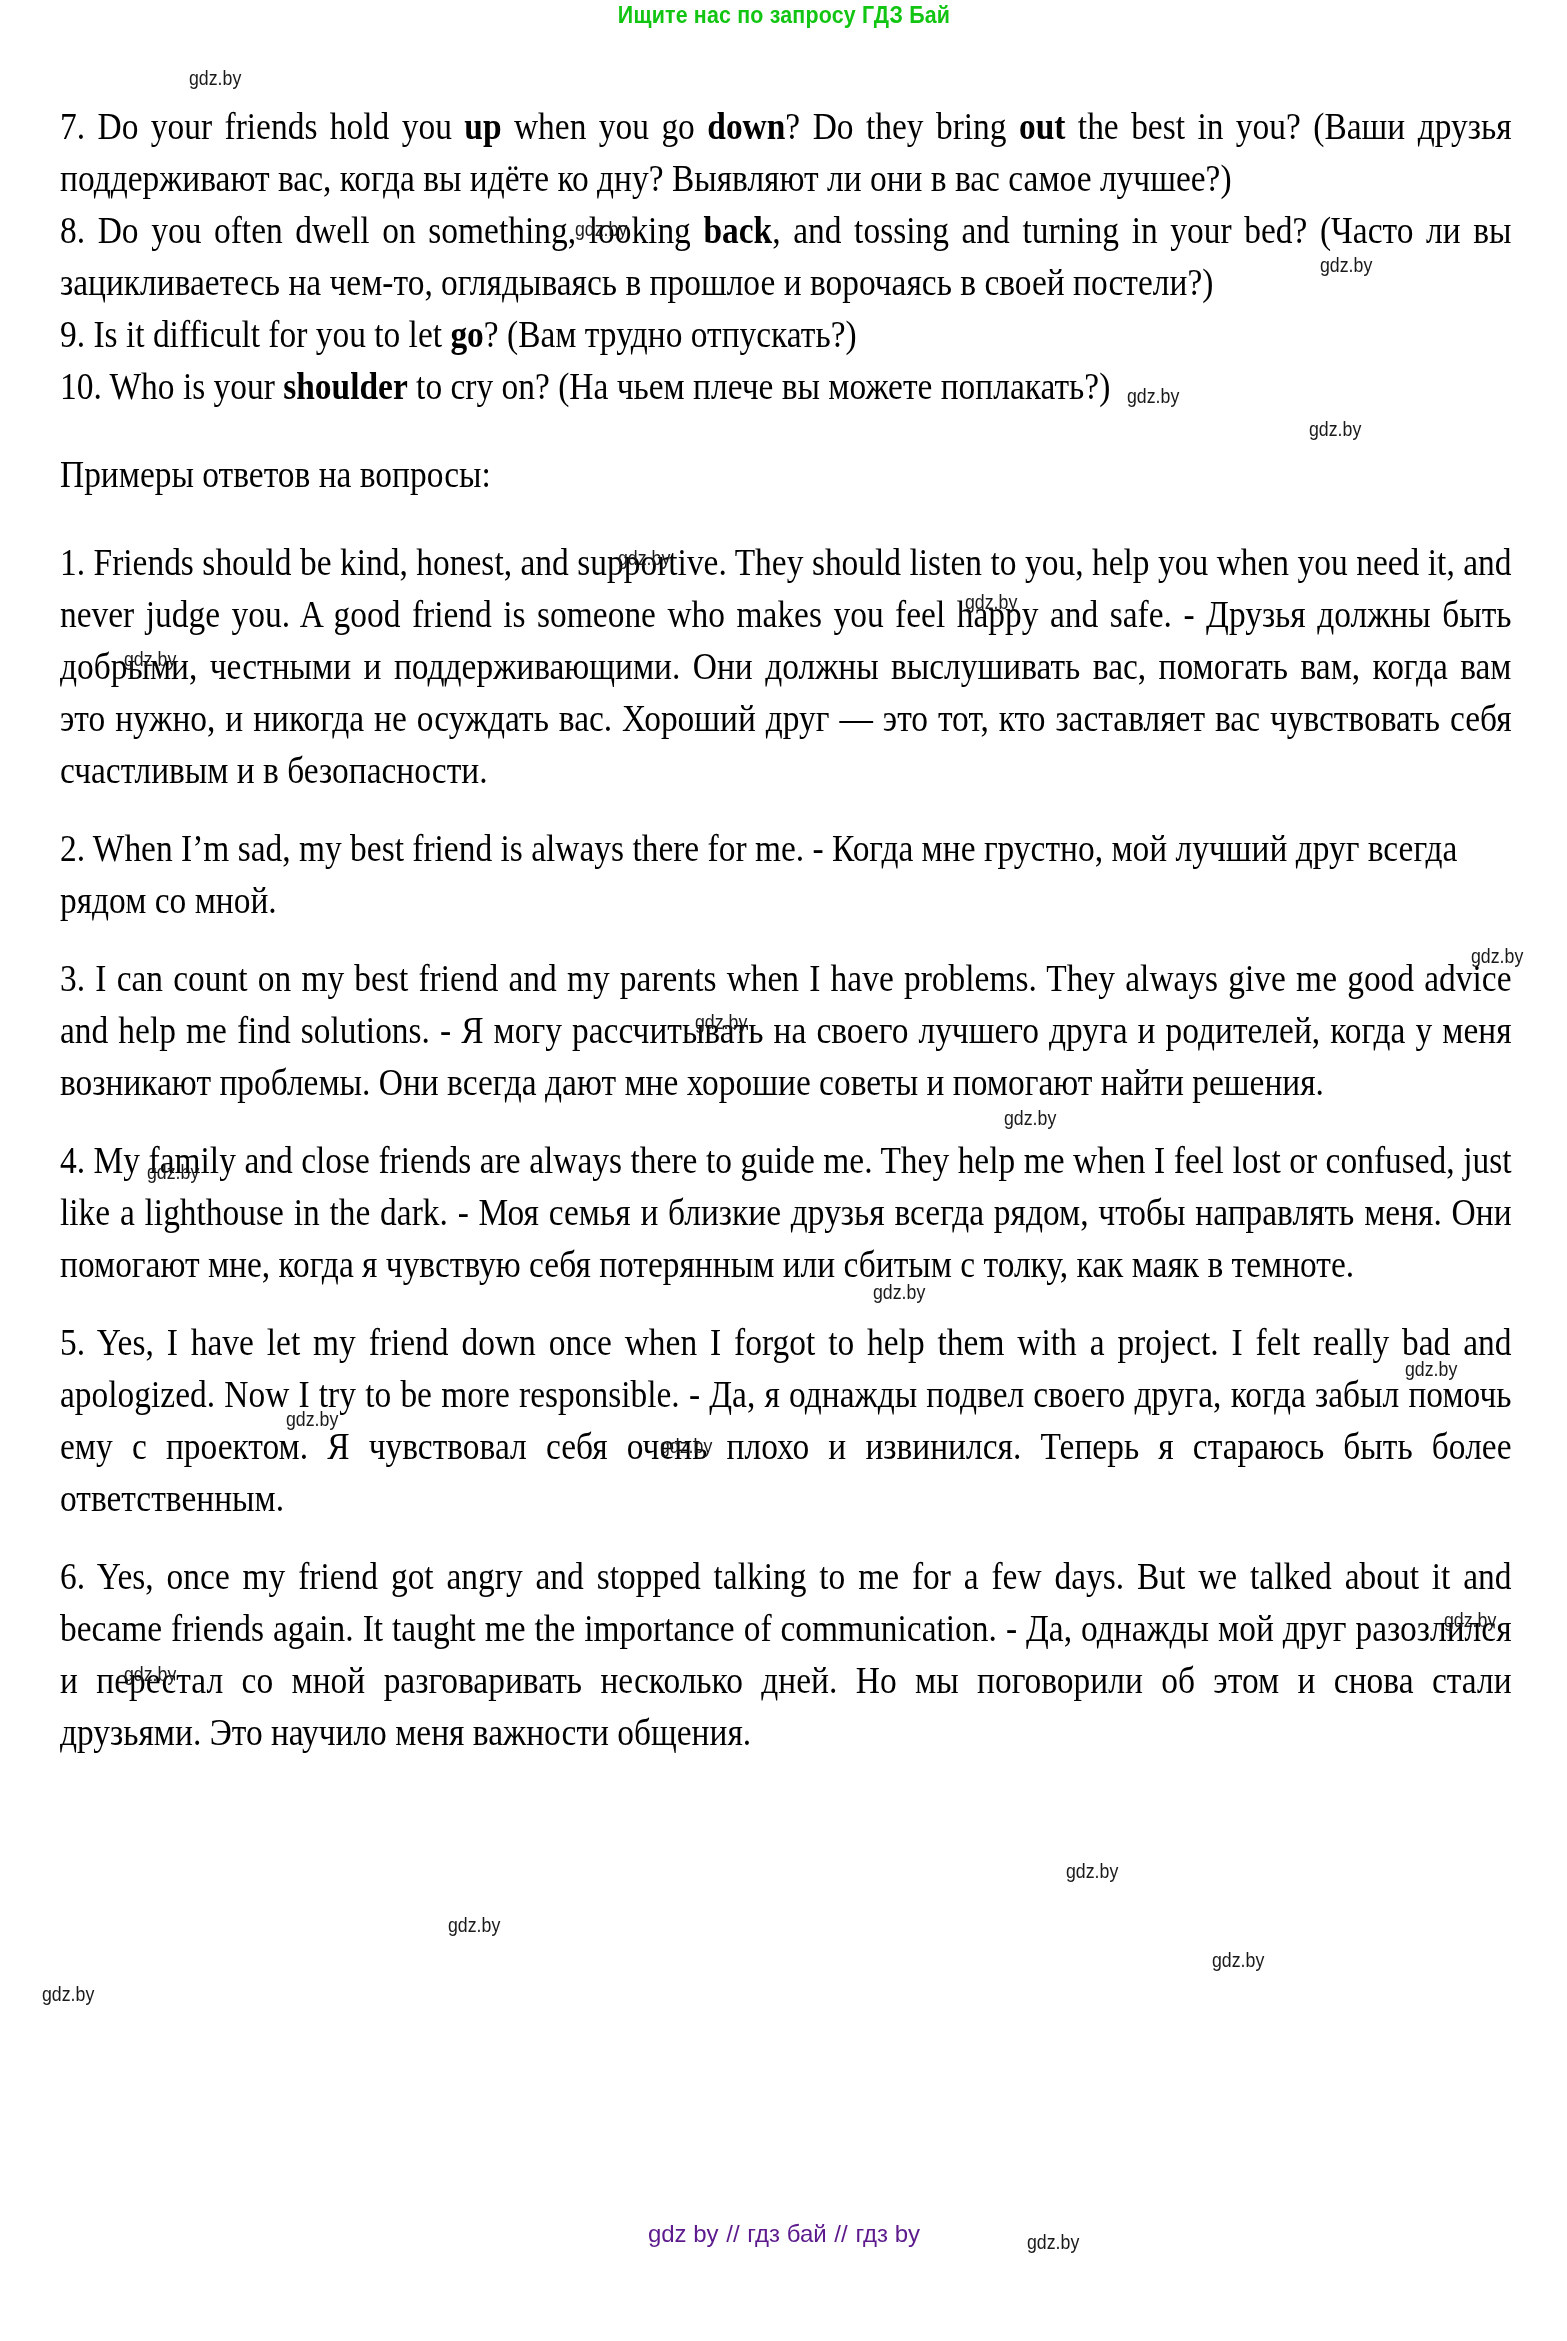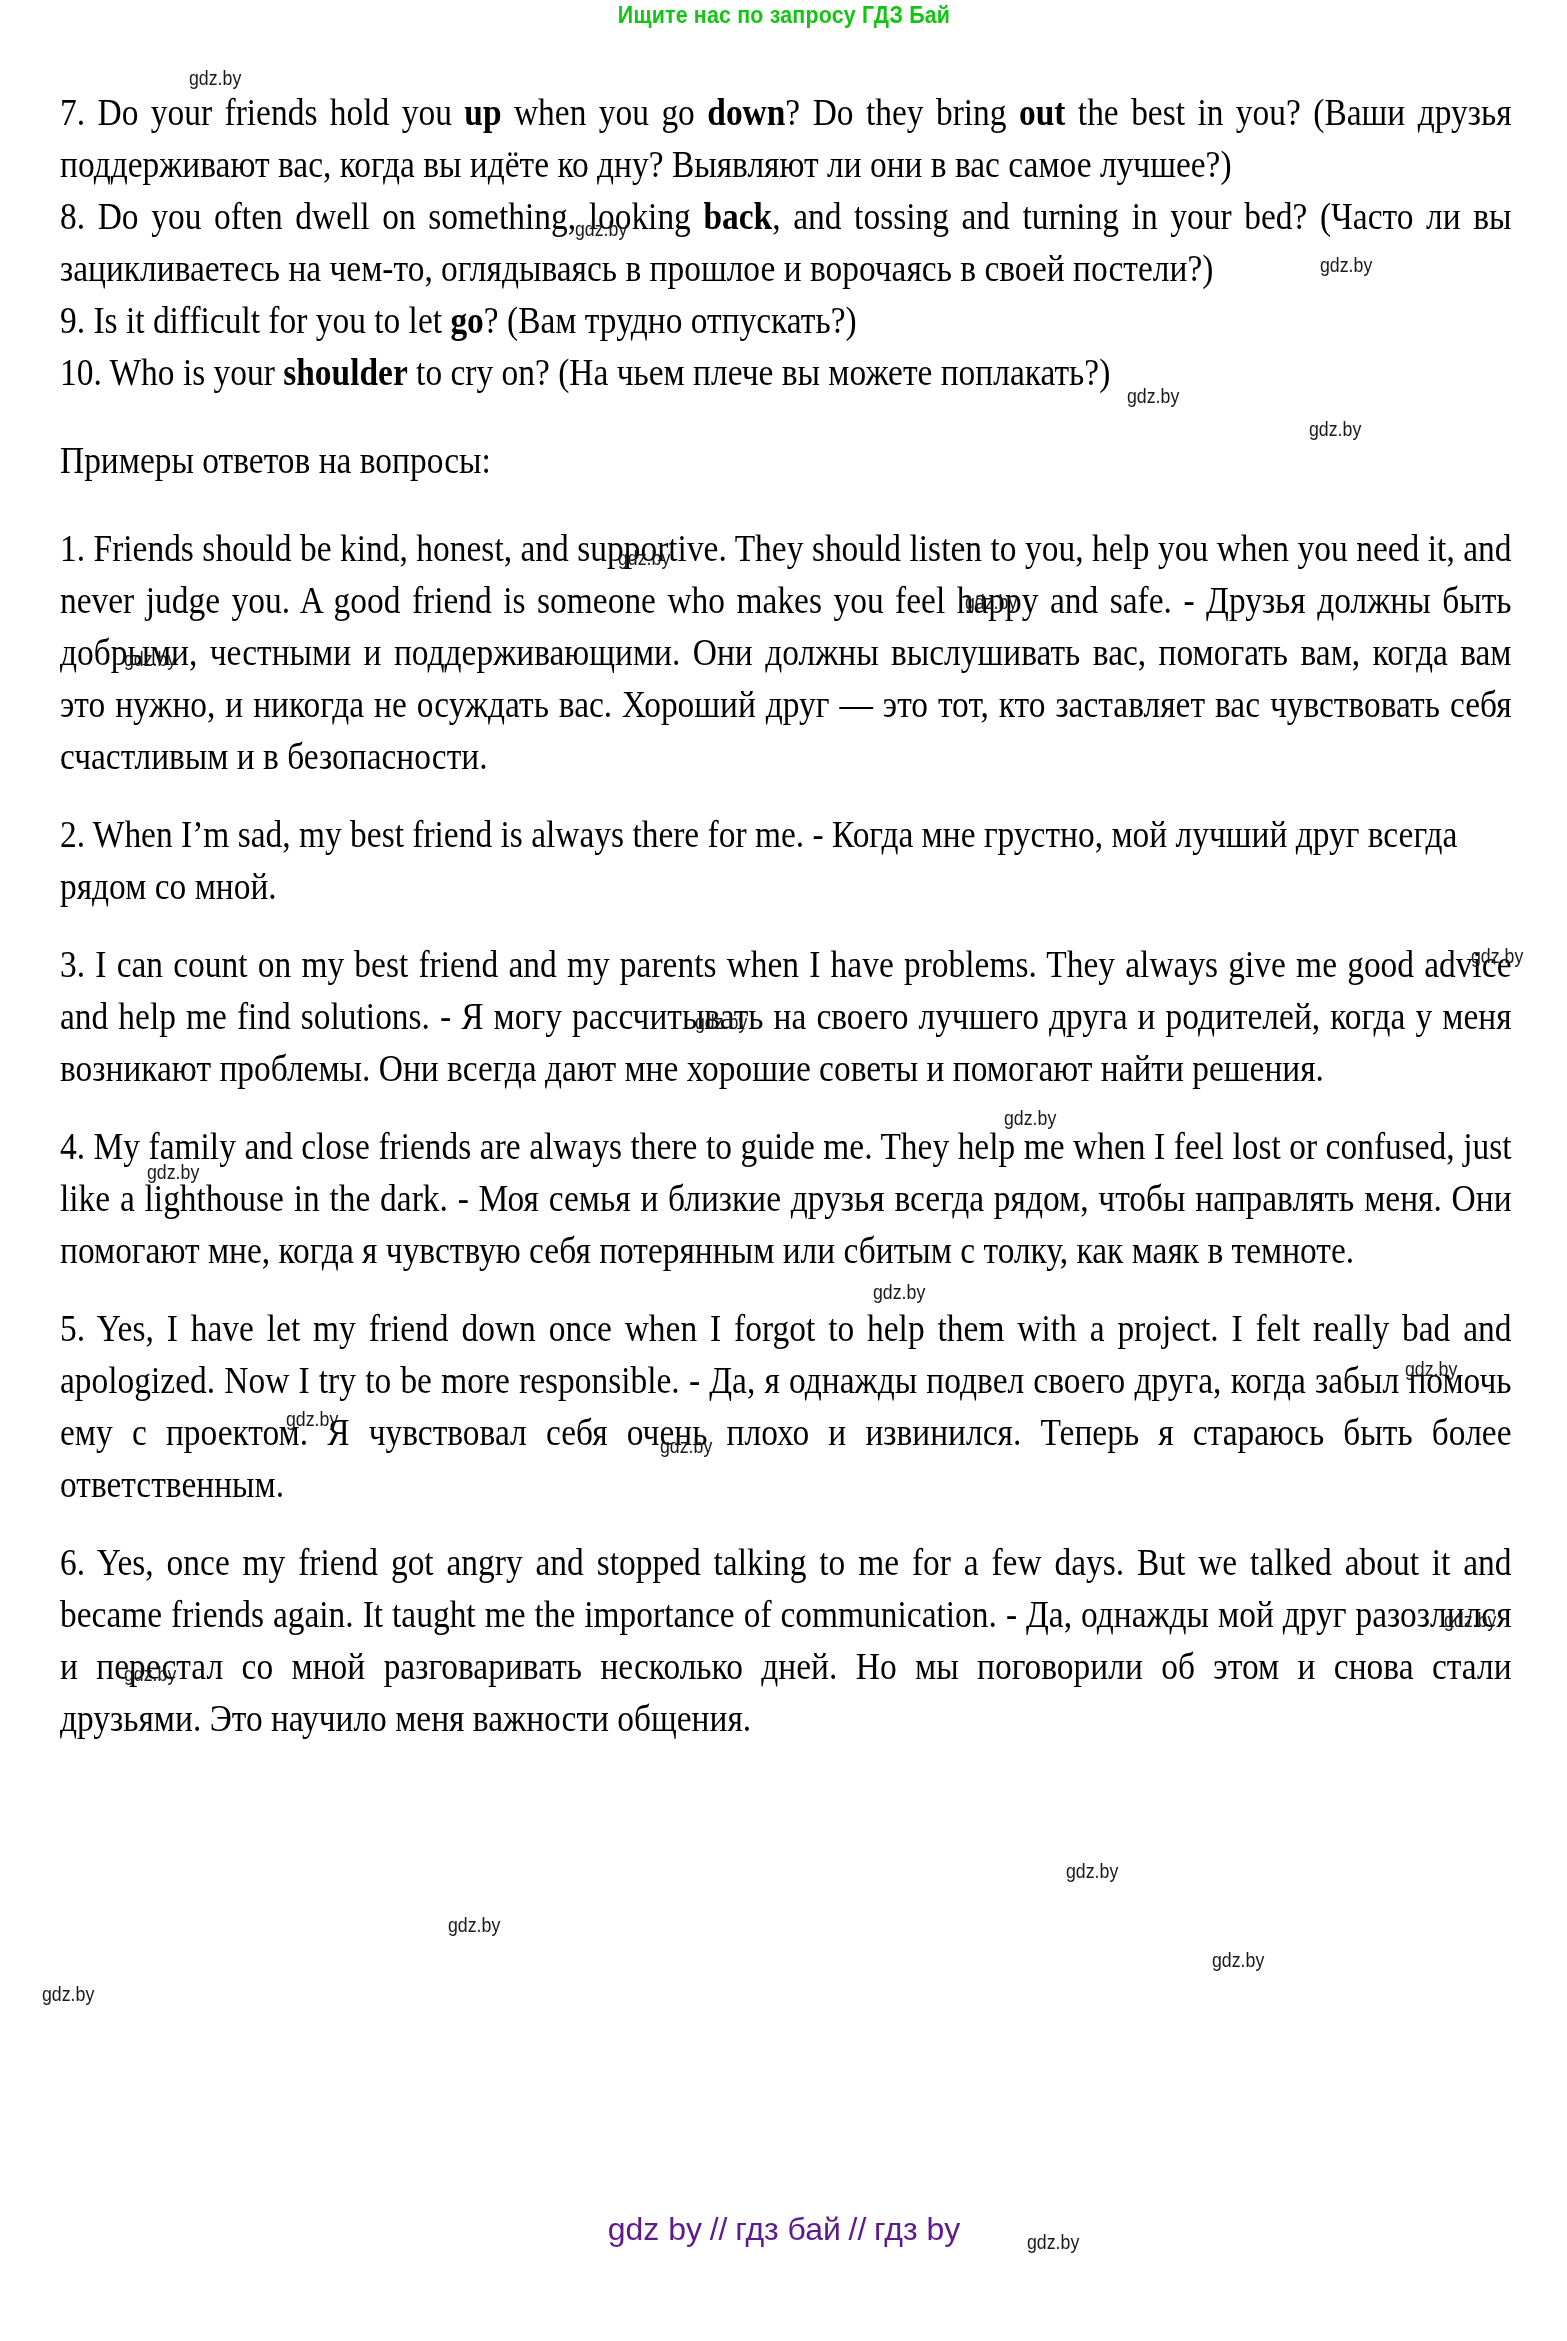--- a/index.html
+++ b/index.html
@@ -34,21 +34,21 @@
     letter-spacing: 0.2px;
     transform: scaleX(0.93);
     transform-origin: 50% 0;
     white-space: nowrap;
   }
 
   
   .content {
     position: absolute;
     left: 60px;
-    top: 86px;
+    top: 100px;
     width: 1452px;
   }
 
   .block {
     font-size: 38px;
     line-height: 52px;
     color: #000000;
     text-align: justify;
     text-justify: inter-word;
     transform: scaleX(0.88);
@@ -77,21 +77,21 @@
   }
 
   
   .footer-links {
     position: absolute;
     left: 0;
     bottom: 6.2px;
     width: 100%;
     text-align: center;
     font-family: "Liberation Sans", "DejaVu Sans", sans-serif;
-    font-size: 32px;
+    font-size: 24px;
     font-weight: 500;
     color: #5c1a8c;
     white-space: nowrap;
   }
   .footer-links .sep {
     color: #5c1a8c;
     padding: 0 7.7px;
   }
   .footer-links .lnk {
     color: #5c1a8c;

